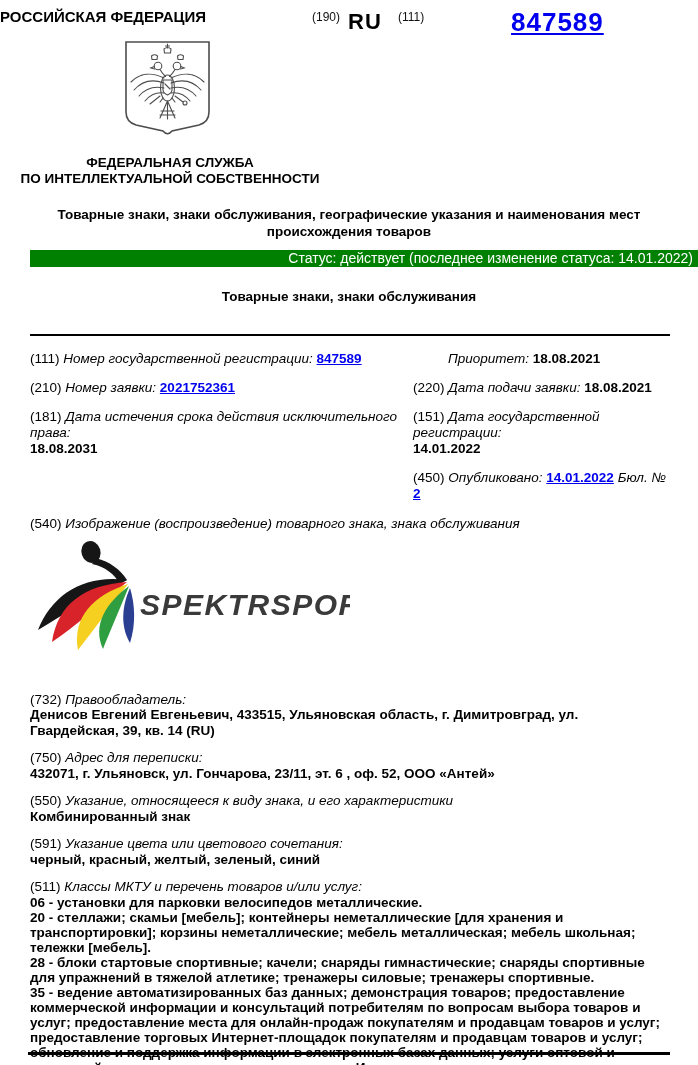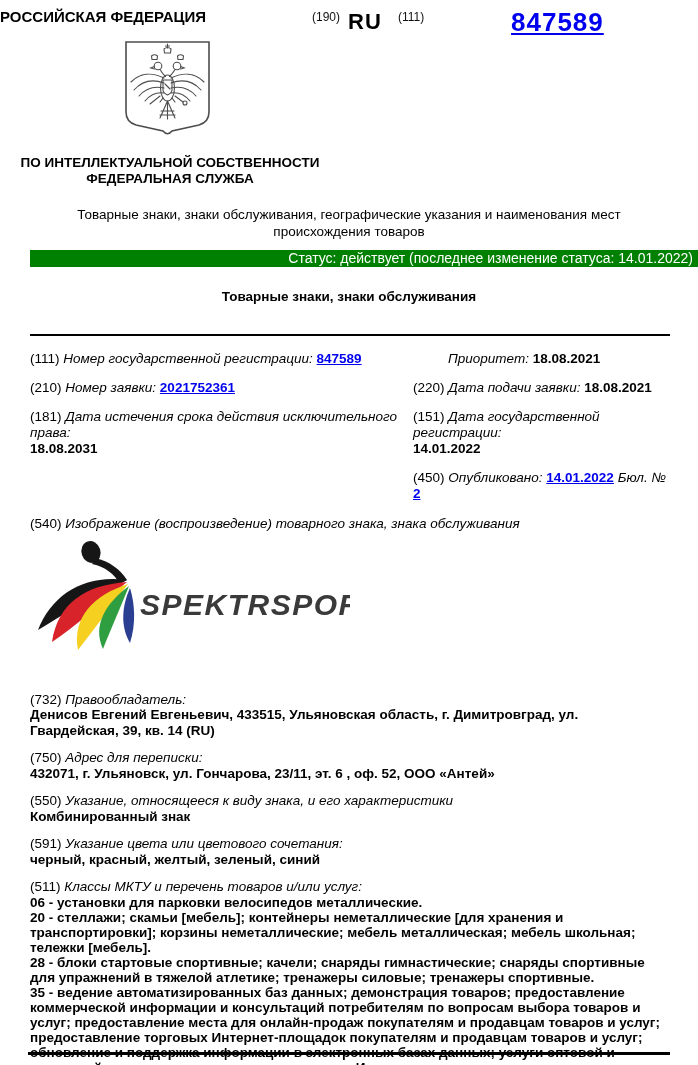--- a/index.html
+++ b/index.html
@@ -11,21 +11,21 @@
   .code-sm{position:absolute;font-size:12px;color:#111;}
   .code-190{left:312px;top:10px;}
   .code-111{left:398px;top:10px;}
   .ru-big{position:absolute;left:348px;top:9px;font-size:22px;font-weight:bold;letter-spacing:1px;}
   .reg-top{position:absolute;left:511px;top:7px;font-size:26px;font-weight:bold;
            color:#0000ee;text-decoration:underline;letter-spacing:1px;cursor:pointer;}
   .emblem{position:absolute;left:120px;top:38px;}
   .authority{position:absolute;left:0;top:155px;width:340px;text-align:center;
              font-weight:bold;font-size:13.5px;line-height:16px;}
   
-  .doc-title{margin:6px 30px 0 30px;text-align:center;font-weight:normal;line-height:17px;}
+  .doc-title{margin:6px 30px 0 30px;text-align:center;font-weight:bold;line-height:17px;}
   .status-bar{margin:10px 0 0 30px;height:17px;line-height:17px;text-align:right;
               padding-right:5px;color:#fff;font-size:14px;}
   .section-title{margin-top:22px;text-align:center;font-weight:bold;line-height:16px;}
   .divider{border:none;border-top:2px solid #000;margin:29px 28px 0 30px;height:0;}
   
   .fields{display:grid;grid-template-columns:383px 1fr;row-gap:13px;
           margin:15px 28px 0 30px;line-height:16px;}
   .lbl{font-style:italic;}
   .val{font-weight:bold;}
   a.lnk{color:#0000ee;font-weight:bold;text-decoration:underline;cursor:pointer;}
@@ -68,22 +68,22 @@
         <ellipse cx="47.5" cy="50" rx="7" ry="13"></ellipse>
         <path d="M43,42 h9 v10 q0,3 -4.5,5 q-4.5,-2 -4.5,-5 z M45,46 l5,5"></path>
         <path d="M40,58 L30,66 M55,58 L63,64"></path>
         <circle cx="65" cy="65" r="2"></circle>
         <path d="M47.5,63 L40,80 M47.5,63 V81 M47.5,63 L55,80 M41,73 L54,73 M40,77 L55,77"></path>
         <path d="M43,60 l-3,4 M52,60 l3,4"></path>
       </g>
     </svg>
 
     <div class="authority">
+      <div>ФЕДЕРАЛЬНАЯ СЛУЖБА</div>
       <div>ПО ИНТЕЛЛЕКТУАЛЬНОЙ СОБСТВЕННОСТИ</div>
-      <div>ФЕДЕРАЛЬНАЯ СЛУЖБА</div>
     </div>
   </div>
 
   <div class="doc-title">Товарные знаки, знаки обслуживания, географические указания и наименования мест происхождения товаров</div>
 
   <div class="status-bar" style="background-color: rgb(0, 128, 0);">
     <span>Статус: действует (последнее изменение статуса: 14.01.2022)</span>
   </div>
 
   <div class="section-title">Товарные знаки, знаки обслуживания</div>

